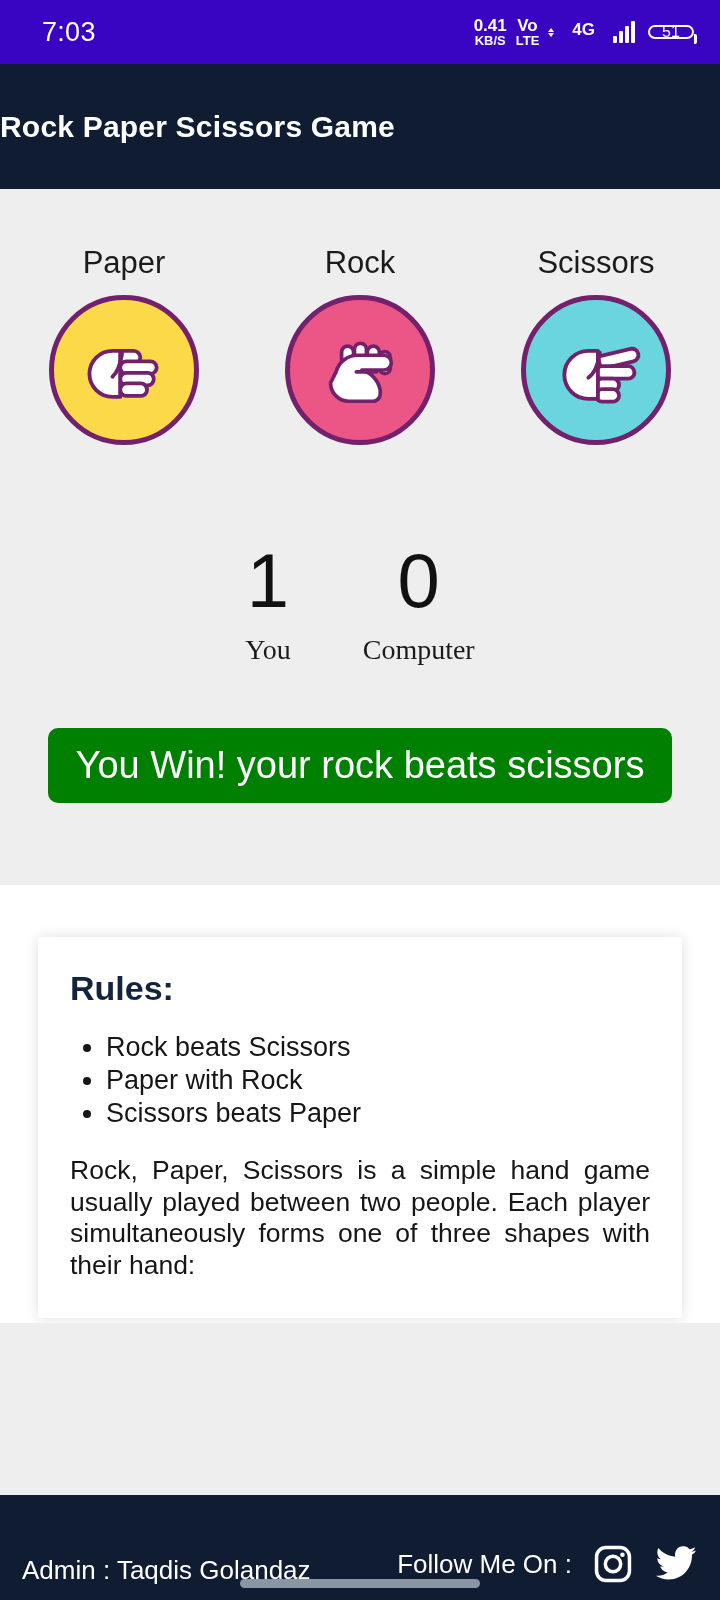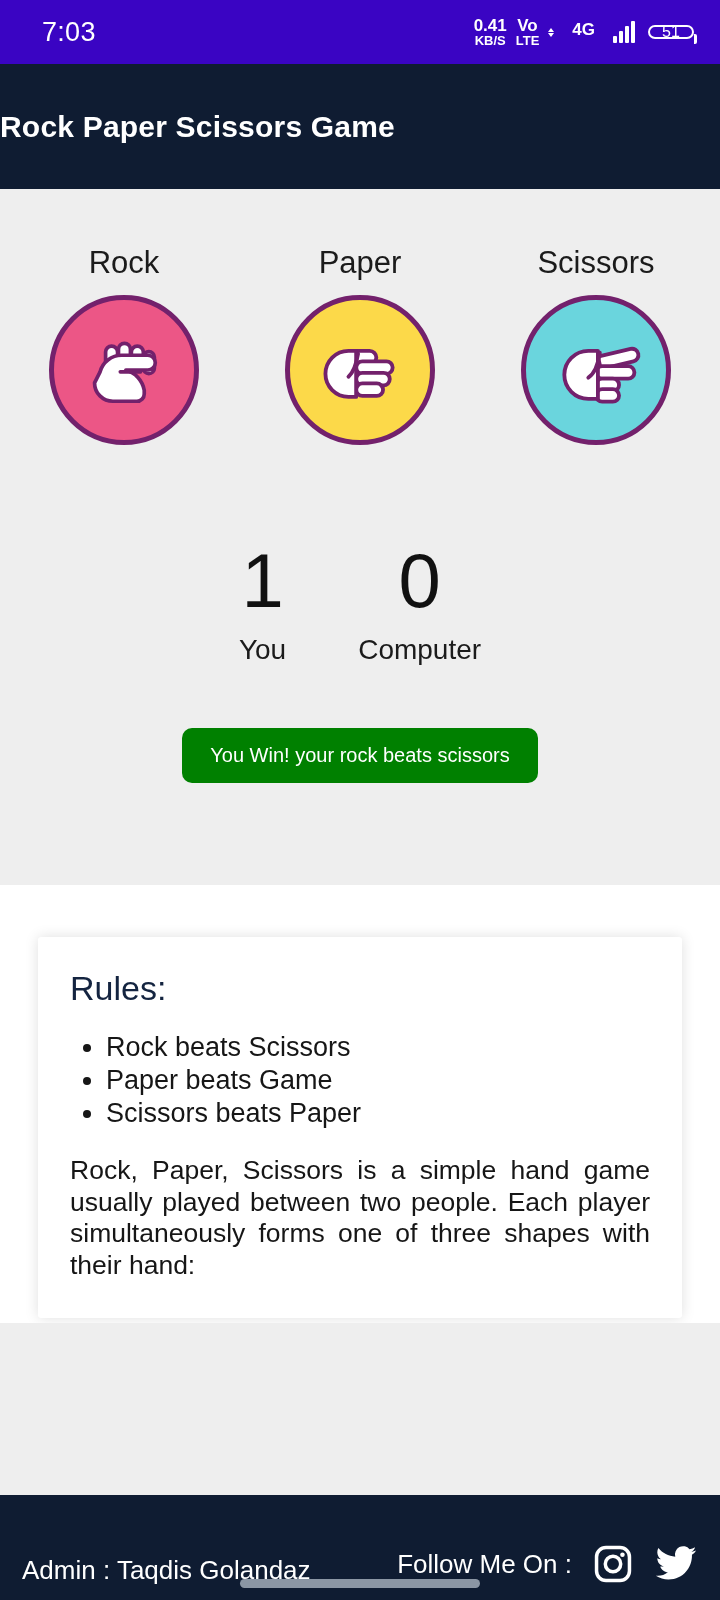--- a/index.html
+++ b/index.html
@@ -168,52 +168,53 @@
   .score-num {
     font-size: 76px;
     color: #111111;
     line-height: 0.96;
     font-weight: normal;
   }
   .score-name {
     font-size: 28px;
     color: #1b1b1b;
     margin-top: 16px;
+    font-family: Liberation Serif, serif;
   }
 
   .result-wrap {
     display: flex;
     justify-content: center;
     margin-top: 62px;
   }
   .result-banner {
     background: #008000;
     color: #ffffff;
-    font-size: 20px;
+    font-size: 38px;
     padding: 16px 28px;
     border-radius: 10px;
     white-space: nowrap;
   }
 
   
   .rules-section {
     background: #ffffff;
     flex: 0 0 auto;
     height: 438px;
     padding: 52px 38px 0 38px;
   }
   .rules-card {
     background: #ffffff;
     box-shadow: 0 0 14px rgba(0,0,0,0.13);
     border-radius: 3px;
     padding: 32px 32px 36px 32px;
   }
   .rules-title {
     font-size: 34px;
-    font-weight: normal;
+    font-weight: bold;
     color: #142440;
     margin-bottom: 24px;
   }
   .rules-list {
     list-style: disc;
     padding-left: 36px;
     margin-bottom: 26px;
   }
   .rules-list li {
     font-size: 27px;
@@ -302,54 +303,54 @@
     </div>
   </div>
 
   <div class="app-header">
     <h1>Rock Paper Scissors Game</h1>
   </div>
 
   <div class="game-section">
 
     <div class="choices">
+
+      <div class="choice">
+        <div class="choice-label">Paper</div>
+        <div class="circle paper">
+          <svg width="96" height="96" viewBox="0 0 100 100">
+            <g fill="#ffffff" stroke="#73216c" stroke-width="4" stroke-linejoin="round" stroke-linecap="round">
+              <path d="M46 30 h14 a7 7 0 0 1 0 14 h-14 z"></path>
+              <rect x="46" y="41" width="38" height="13" rx="6.5"></rect>
+              <rect x="46" y="53" width="35" height="13" rx="6.5"></rect>
+              <rect x="46" y="64" width="28" height="13" rx="6.5"></rect>
+              <path d="M46 30 h-8 a24 24 0 0 0 0 48 h8 z"></path>
+            </g>
+            <path d="M48 33 q-3 18 -10 24" fill="none" stroke="#73216c" stroke-width="4" stroke-linecap="round"></path>
+          </svg>
+        </div>
+      </div>
 
       <div class="choice">
         <div class="choice-label">Rock</div>
         <div class="circle rock">
           <svg width="92" height="92" viewBox="0 0 100 100">
             <g fill="#ffffff" stroke="#73216c" stroke-width="4" stroke-linejoin="round" stroke-linecap="round">
               <rect x="30" y="24" width="13" height="26" rx="6.5"></rect>
               <rect x="44" y="21" width="13" height="29" rx="6.5"></rect>
               <rect x="58" y="24" width="13" height="27" rx="6.5"></rect>
               <rect x="71" y="30" width="12" height="24" rx="6"></rect>
               <path d="M24 52 a24 24 0 0 1 24-18 h28 a8 8 0 0 1 0 16 h-24 a28 28 0 0 1 20 22 v4 a8 8 0 0 1-8 8 h-26 a20 20 0 0 1-20-20 z"></path>
             </g>
             <path d="M46 52 h22" fill="none" stroke="#73216c" stroke-width="4" stroke-linecap="round"></path>
           </svg>
         </div>
       </div>
 
       <div class="choice">
-        <div class="choice-label">Paper</div>
-        <div class="circle paper">
-          <svg width="96" height="96" viewBox="0 0 100 100">
-            <g fill="#ffffff" stroke="#73216c" stroke-width="4" stroke-linejoin="round" stroke-linecap="round">
-              <path d="M46 30 h14 a7 7 0 0 1 0 14 h-14 z"></path>
-              <rect x="46" y="41" width="38" height="13" rx="6.5"></rect>
-              <rect x="46" y="53" width="35" height="13" rx="6.5"></rect>
-              <rect x="46" y="64" width="28" height="13" rx="6.5"></rect>
-              <path d="M46 30 h-8 a24 24 0 0 0 0 48 h8 z"></path>
-            </g>
-            <path d="M48 33 q-3 18 -10 24" fill="none" stroke="#73216c" stroke-width="4" stroke-linecap="round"></path>
-          </svg>
-        </div>
-      </div>
-
-      <div class="choice">
         <div class="choice-label">Scissors</div>
         <div class="circle scissors">
           <svg width="96" height="96" viewBox="0 0 100 100">
             <g fill="#ffffff" stroke="#73216c" stroke-width="4" stroke-linejoin="round" stroke-linecap="round">
               <path d="M52 36 l34 -8 a6.5 6.5 0 0 1 3 13 l-34 8 z"></path>
               <rect x="50" y="46" width="40" height="13" rx="6.5"></rect>
               <rect x="50" y="59" width="24" height="13" rx="6.5"></rect>
               <rect x="50" y="70" width="24" height="13" rx="6.5"></rect>
               <path d="M52 30 h-10 a24 24 0 0 0 0 50 h10 z"></path>
             </g>
@@ -375,21 +376,21 @@
       <div class="result-banner">You Win! your rock beats scissors</div>
     </div>
 
   </div>
 
   <div class="rules-section">
     <div class="rules-card">
       <div class="rules-title">Rules:</div>
       <ul class="rules-list">
         <li>Rock beats Scissors</li>
-        <li>Paper beats Game</li>
+        <li>Paper with Rock</li>
         <li>Scissors beats Paper</li>
       </ul>
       <p class="rules-para">Rock, Paper, Scissors is a simple hand game usually played between two people. Each player simultaneously forms one of three shapes with their hand:</p>
     </div>
   </div>
 
   <div class="filler"></div>
 
   <div class="footer">
     <div class="footer-admin">Admin :  Taqdis Golandaz</div>

